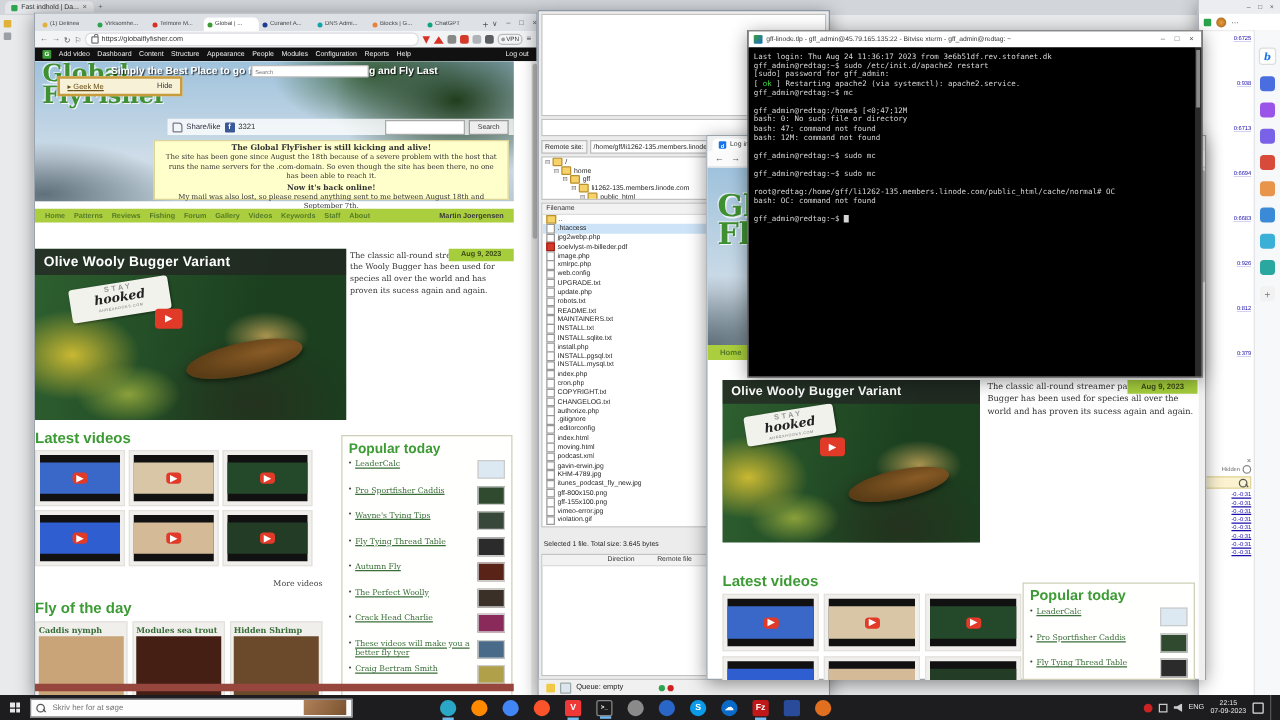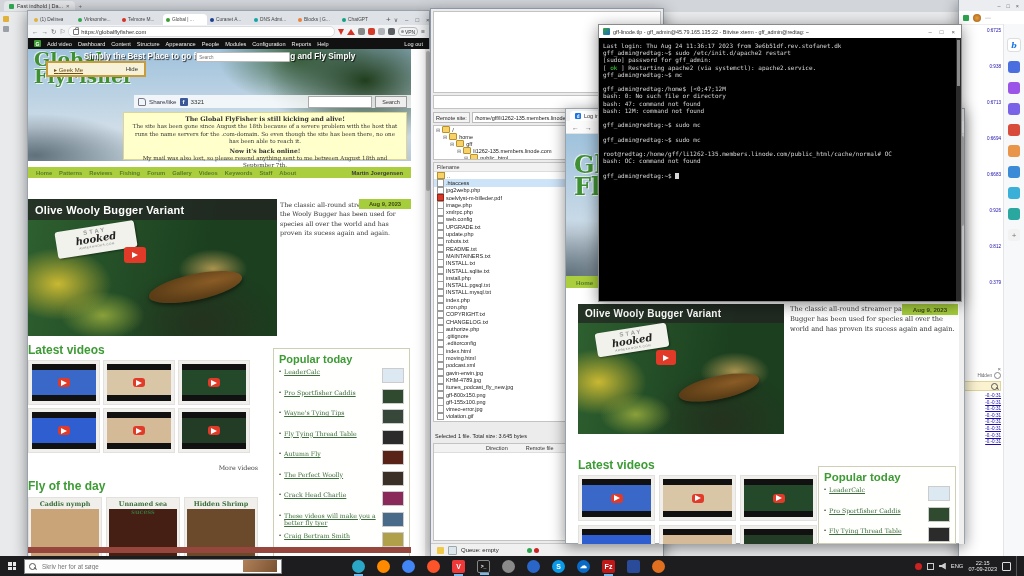--- a/index.html
+++ b/index.html
@@ -130,21 +130,21 @@
               grid-auto-rows:45px;gap:3px;}
   .vcell{background:#f0efec;border:1px solid #e2e1dd;box-sizing:border-box;padding:3px;position:relative;}
   .vthumb{width:100%;height:100%;background:#111;position:relative;}
   .vband{position:absolute;left:0;top:6px;right:0;bottom:6px;}
   .vplay{left:50%;top:50%;margin-left:-6px;margin-top:-4.5px;width:12px;height:9px;}
   .more-videos{position:absolute;left:140px;top:415px;width:90px;text-align:right;
                font-family:"DejaVu Serif",serif;font-size:6.3px;color:#444;}
   .flyday-h{top:430px;}
   .fly-cards{position:absolute;left:0;top:448px;display:flex;gap:4px;}
   .fcard{width:74px;height:62px;background:#f0efec;border:1px solid #e2e1dd;box-sizing:border-box;padding:2px;}
-  .fcard .ft{font-family:"DejaVu Serif",serif;font-size:6.4px;font-weight:bold;color:#3a6e3a;text-align:center;height:9px;}
+  .fcard .ft{font-family:"DejaVu Serif",serif;font-size:6.4px;font-weight:bold;color:#3a6e3a;height:9px;}
   .fcard .fp{height:47px;background:linear-gradient(160deg,#3a2f26 10%,var(--c) 60%,#201810);}
   .popular{position:absolute;left:245px;top:299px;width:137px;height:209px;background:#fffffd;
            border:1px solid #cfcfb8;box-sizing:border-box;padding:4px 5px;}
   .pop-h{font-size:11px;font-weight:bold;color:#3d9b35;margin-bottom:3px;}
   .pop-item{display:flex;align-items:flex-start;gap:3px;height:17.5px;margin-bottom:3px;}
   .pop-item::before{content:"•";font-size:6px;color:#444;line-height:7px;}
   .pop-link{font-family:"DejaVu Serif",serif;font-size:6.2px;line-height:1.25;color:#3a6e3a;
             text-decoration:underline;flex:1;}
   .pop-thumb{width:20px;height:13px;flex:none;border:1px solid #ccc;}
   .page-scroll{position:absolute;right:0;top:0;width:6px;height:508px;background:#ececec;}
@@ -416,21 +416,21 @@
       <span class="admin-logout">Log out</span>
     </div>
 
     <div class="page">
       <div class="gff-header">
         <div class="gff-logo">
           <div>Global</div>
           <div>FlyFisher</div>
         </div>
         <div class="tagline">
-          <span>Simply the Best Place to go f</span><input class="hdr-search" placeholder="Search" style=""><span>g and Fly Simply</span>
+          <span>Simply the Best Place to go f</span><input class="hdr-search" placeholder="Search" style=""><span>g and Fly Last</span>
         </div>
         <div class="geek-box">
           <span class="geek-link">Geek Me</span>
           <span class="geek-hide">Hide</span>
         </div>
         <div class="sharebar">
           <span class="thumbup"></span>
           <span class="share-lbl">Share/like</span>
           <span class="fb">f</span>
           <span class="fb-count">3321</span>
@@ -522,21 +522,21 @@
       <div class="more-videos">More videos</div>
 
       <div class="sec-h flyday-h">Fly of the day</div>
       <div class="fly-cards">
 
       <div class="fcard">
             <div class="ft">Caddis nymph</div>
             <div class="fp" style="background: rgb(201, 164, 120);"></div>
           </div>
           <div class="fcard">
-            <div class="ft">Unnamed sea sucess</div>
+            <div class="ft">Modules sea trout</div>
             <div class="fp" style="background: rgb(69, 31, 20);"></div>
           </div>
           <div class="fcard">
             <div class="ft">Hidden Shrimp</div>
             <div class="fp" style="background: rgb(107, 74, 44);"></div>
           </div>
         </div>
 
       <div class="popular">
         <div class="pop-h">Popular today</div>

